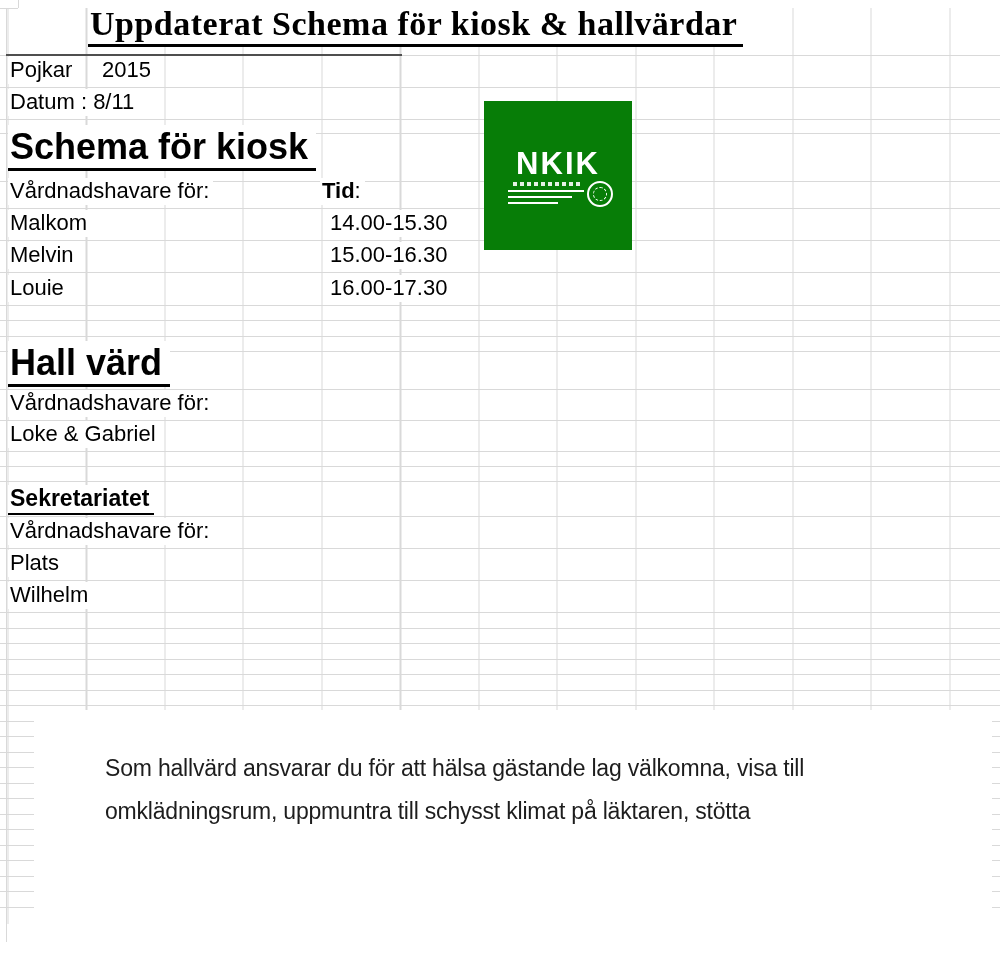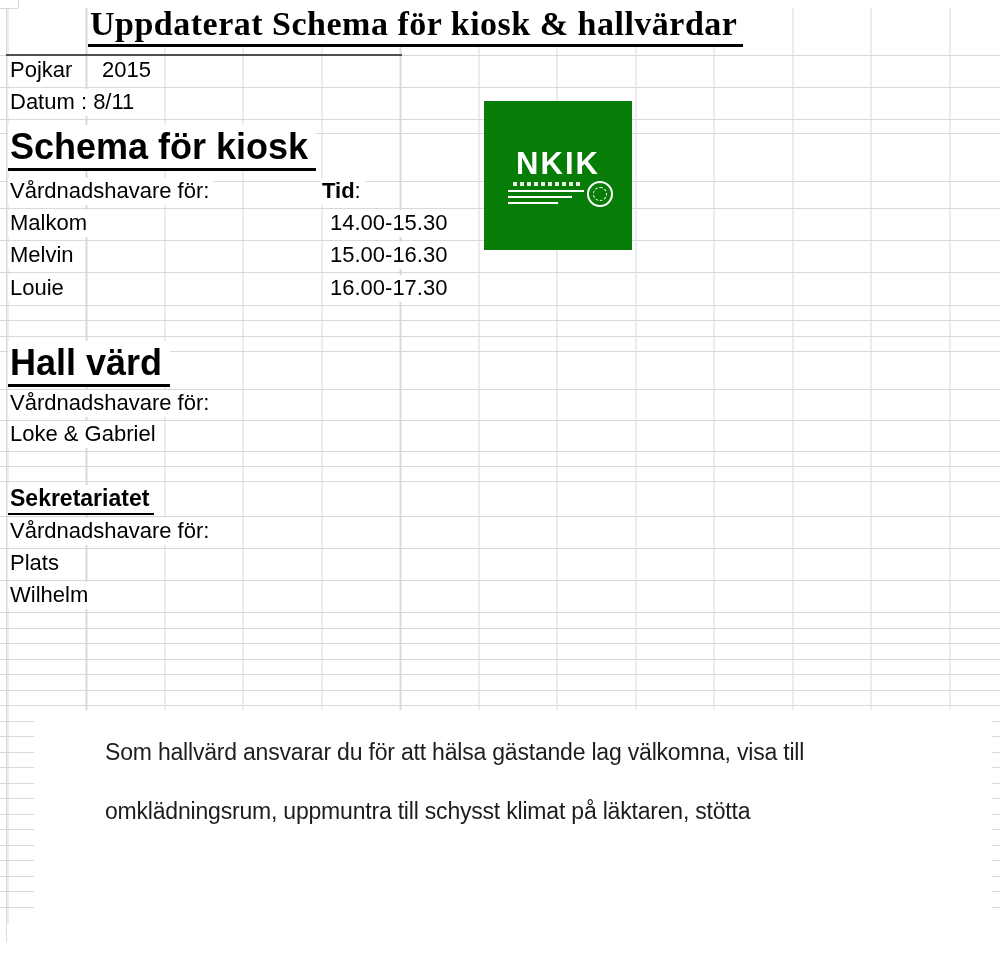--- a/index.html
+++ b/index.html
@@ -178,17 +178,17 @@
           <i></i>
           <i></i>
         </div>
       <div class="logo-ball">
           <span></span>
         </div>
     </div>
   </div>
 
   <div class="notes">
-    <div class="note-line" style="top:28px">Som hallvärd ansvarar du för att hälsa gästande lag välkomna, visa till</div>
+    <div class="note-line" style="top:44px">Som hallvärd ansvarar du för att hälsa gästande lag välkomna, visa till</div>
     <div class="note-line" style="top:87px">omklädningsrum, uppmuntra till schysst klimat på läktaren, stötta</div>
   </div>
 
 </div>
 
 </body></html>

